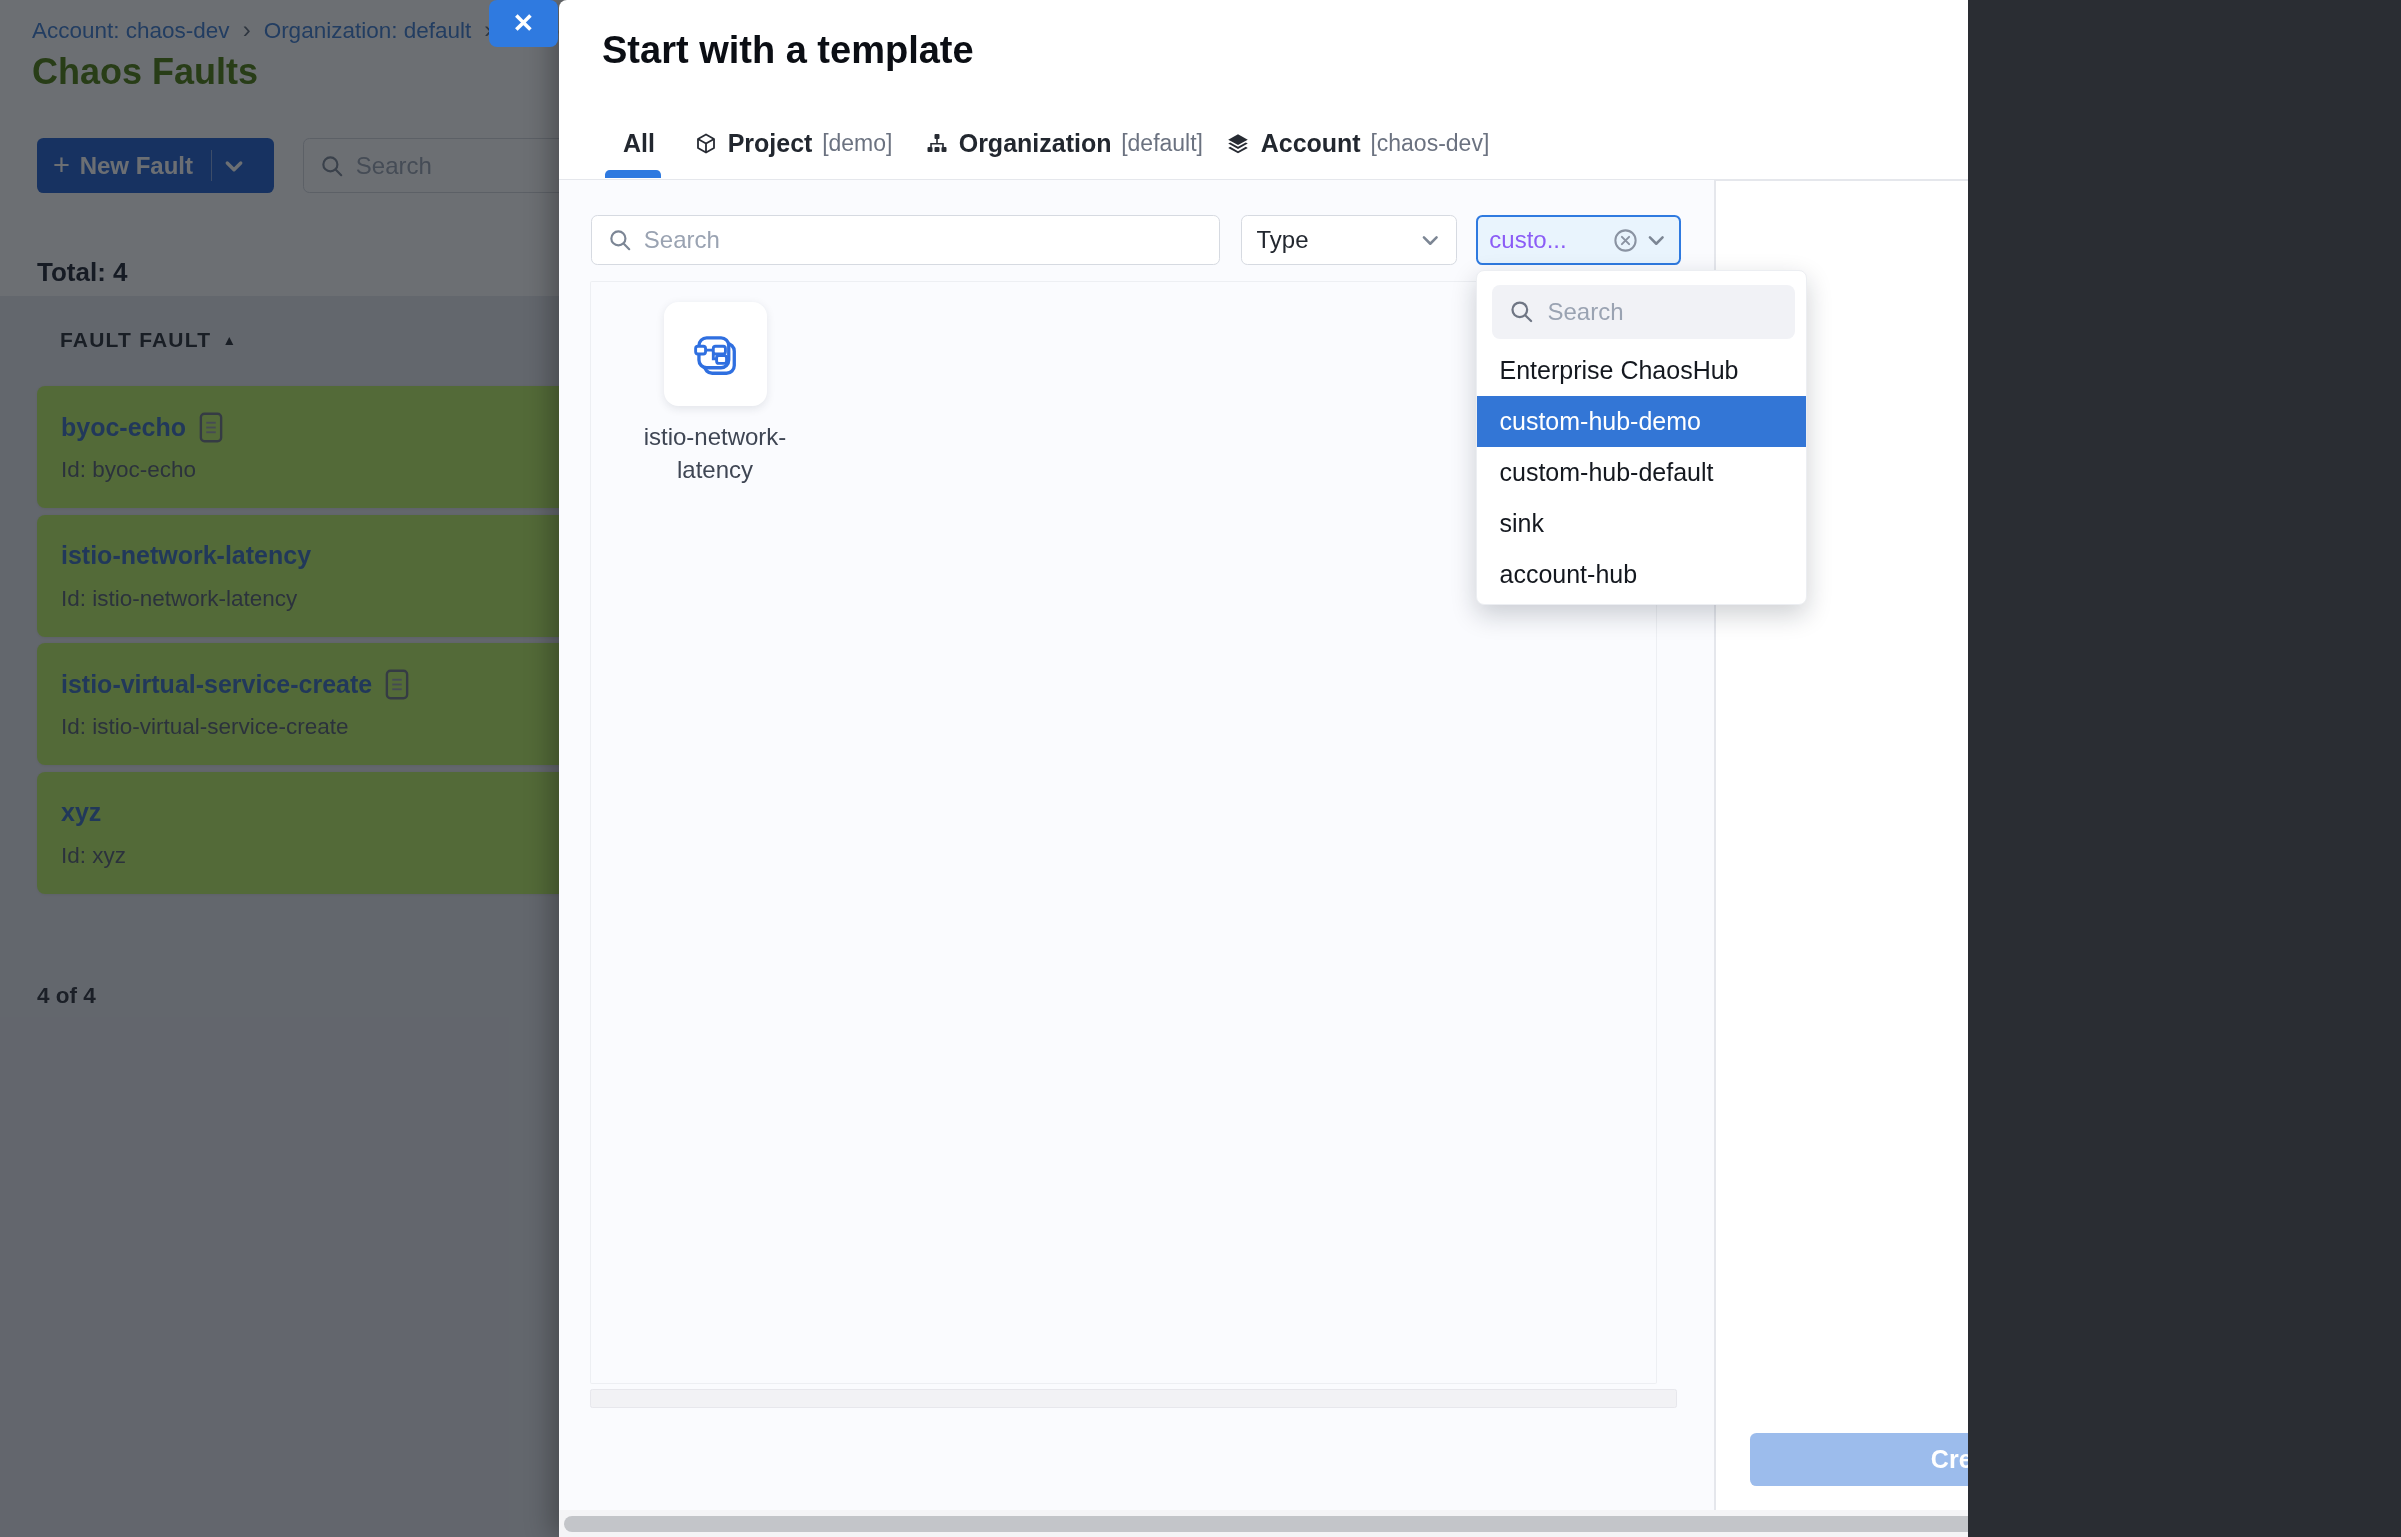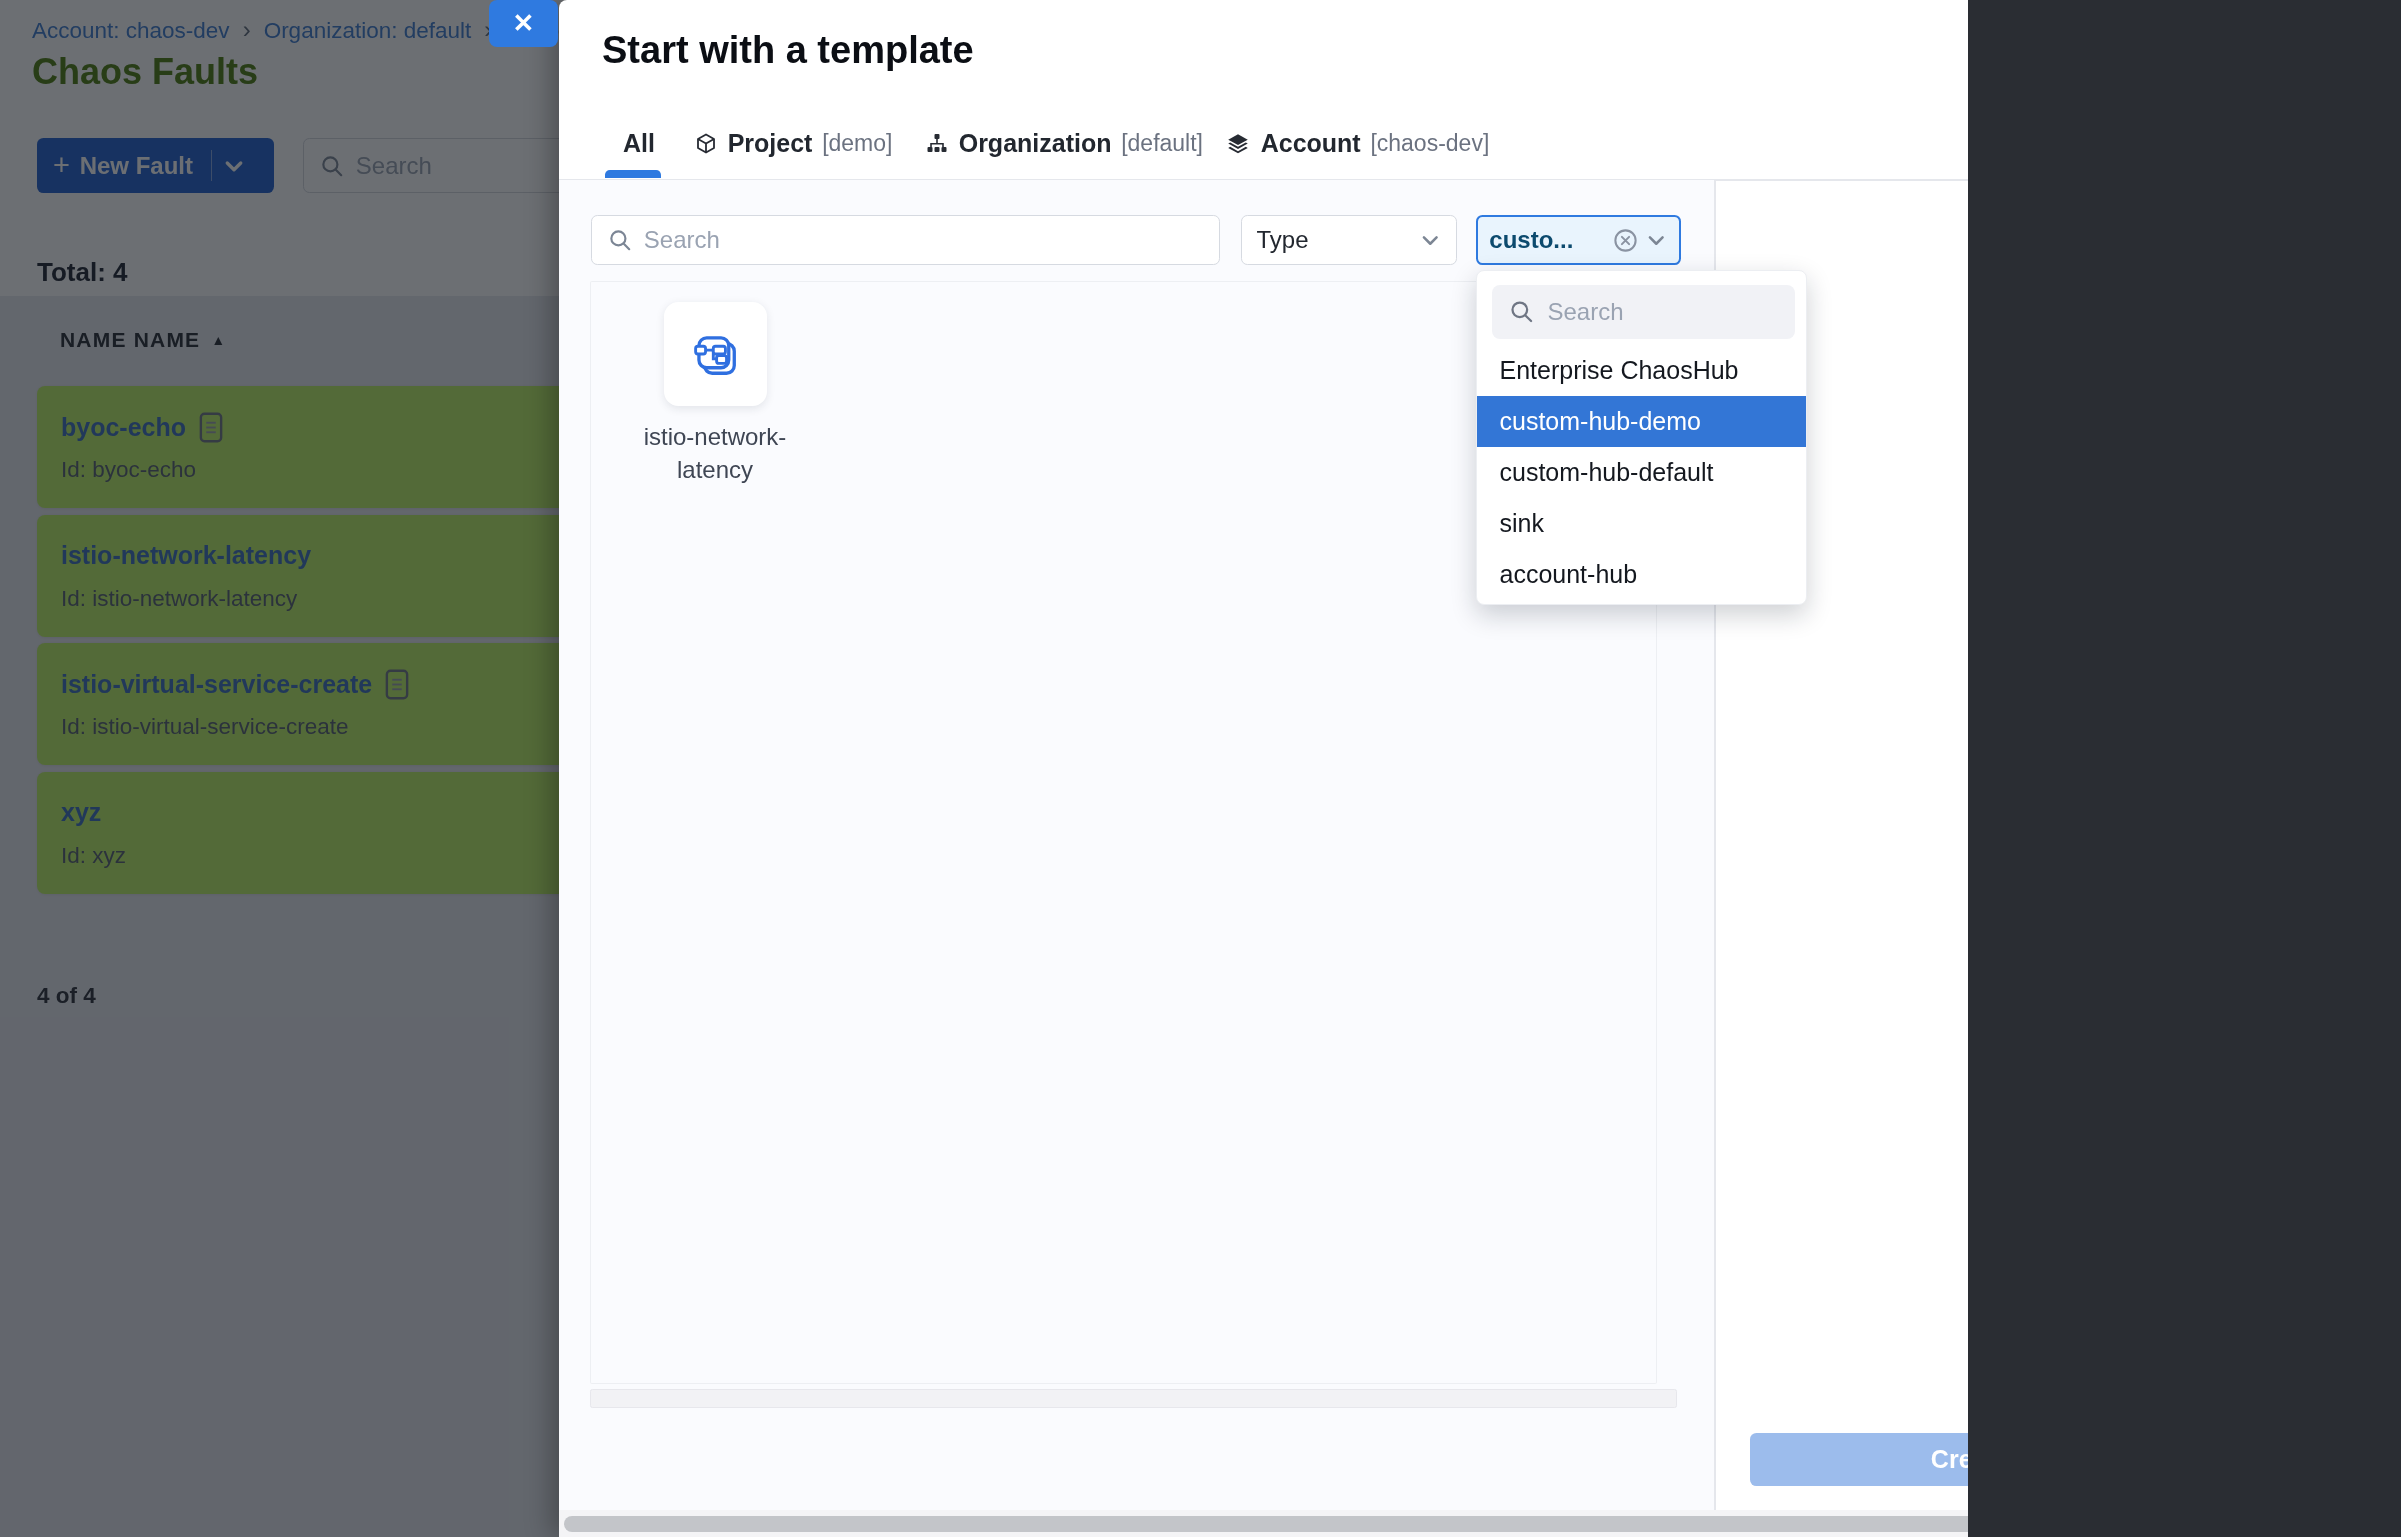--- a/index.html
+++ b/index.html
@@ -75,21 +75,21 @@
     position:absolute; display:flex; align-items:center; gap:11.3px; background:#fff;
     border:1.6px solid #d6dae1; border-radius:6.4px; padding:0 14.5px; height:50px;
   }
   .f-search { left:32px; top:35px; width:629px; }
   .f-type   { left:682px; top:35px; width:216px; justify-content:space-between; cursor:pointer; }
   .f-type .t-val { font-size:24px; color:#22272f; }
   .f-hub {
     left:917px; top:35px; width:205px; border:2.4px solid #2f7ae0; background:#e9f4fd;
     justify-content:space-between; padding:0 11.3px; cursor:pointer;
   }
-  .f-hub .t-val { font-size:24px; font-weight:700; color:#0c4a6e; }
+  .f-hub .t-val { font-size:24px; font-weight:400; color:#8b5cf6; }
   .hub-icons { display:flex; align-items:center; gap:6.4px; }
 
   input.ui-input {
     border:none; background:transparent; outline:none; font-family:inherit;
     font-size:24px; color:#22272f; width:100%;
   }
   input.ui-input::placeholder { color:#9aa3b2; }
 
   .grid-box { left:31px; top:101px; width:1067px; height:1103px; border:1.6px solid #edeff3; border-radius:1.6px; }
   .hscroll-hint { left:31px; top:1209px; width:1087px; height:18.5px; background:#f2f2f5; border:0.8px solid #e7e7ec; border-radius:2.4px; }
@@ -163,21 +163,21 @@
           <circle cx="10.5" cy="10.5" r="6.5" fill="none" stroke="#7c8695" stroke-width="2"></circle>
           <line x1="15.5" y1="15.5" x2="20.5" y2="20.5" stroke="#7c8695" stroke-width="2" stroke-linecap="round"></line>
         </svg>
     </span>
     <input class="ui-input" placeholder="Search" style="">
   </div>
 
   <div class="abs total-label">Total: 4</div>
 
   <div class="abs col-header">
-    <span>NAME NAME</span>
+    <span>FAULT FAULT</span>
     <span class="sort-ind">▲</span>
   </div>
 
   <div class="abs fault-card" style="top:386px">
     <div class="fault-name-row">
       <span class="fault-name">byoc-echo</span>
       <span>
         <svg width="24" height="31" viewBox="0 0 20 26">
             <rect x="1.5" y="1.5" width="17" height="23" rx="3" fill="none" stroke="#6f7683" stroke-width="2"></rect>
             <line x1="6" y1="9" x2="14" y2="9" stroke="#9aa1ac" stroke-width="1.6"></line>

